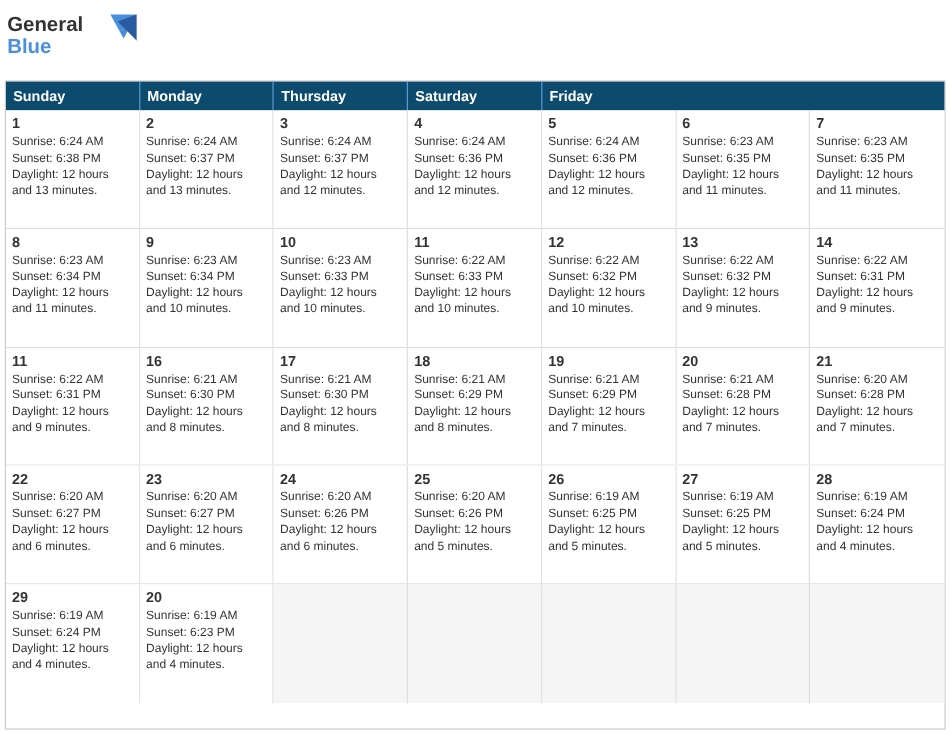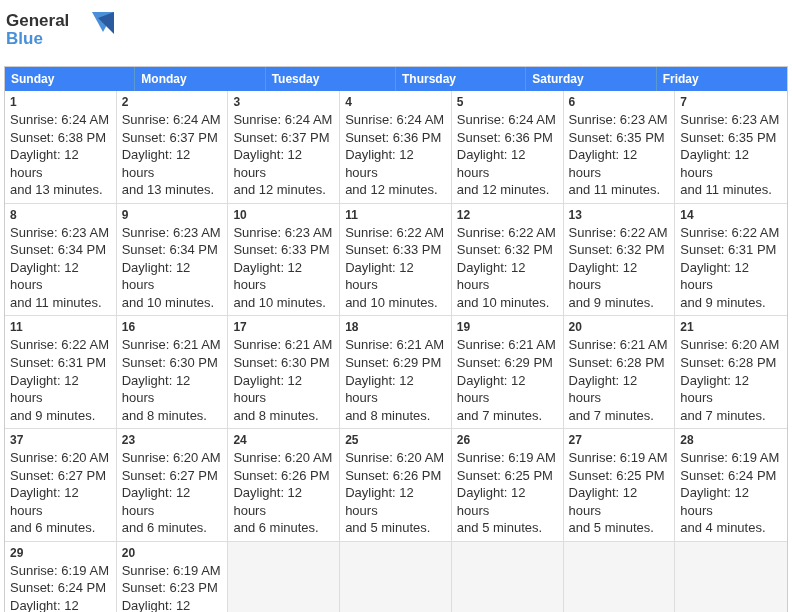--- a/index.html
+++ b/index.html
@@ -38,22 +38,22 @@
     .location {
       font-size: 14px;
       color: #333;
     }
     .calendar {
       flex: 1;
       border: 1px solid #ccc;
     }
     .cal-header-row {
       display: grid;
-      grid-template-columns: repeat(6, 1fr);
-      background: #3b82f6;
+      grid-template-columns: repeat(7, 1fr);
+      background: #0c4a6e;
     }
     .cal-header-cell {
       color: #fff;
       font-size: 12px;
       font-weight: bold;
       padding: 5px 6px;
       text-align: left;
       border-right: 1px solid #5a9ad0;
     }
     .cal-header-cell:last-child { border-right: none; }
@@ -78,21 +78,21 @@
     .cal-cell:last-child { border-right: none; }
     .cal-cell.empty { background: #f5f5f5; }
     .day-num {
       font-size: 12px;
       font-weight: bold;
       color: #333;
       display: block;
       margin-bottom: 2px;
     }
     .day-info {
-      font-size: 13px;
+      font-size: 10px;
       color: #333;
       line-height: 1.35;
     }
   </style>
 </head>
 <body>
 
 <div class="page">
   <div class="header">
     <div class="logo">
@@ -108,21 +108,20 @@
     <div class="title-block">
       <div class="month-year"></div>
       <div class="location"></div>
     </div>
   </div>
 
   <div class="calendar">
     <div class="cal-header-row">
     <div class="cal-header-cell">Sunday</div>
         <div class="cal-header-cell">Monday</div>
-        <div class="cal-header-cell">Tuesday</div>
         <div class="cal-header-cell">Thursday</div>
         <div class="cal-header-cell">Saturday</div>
         <div class="cal-header-cell">Friday</div>
       </div>
     <div class="cal-body">
     <div class="cal-row" style="min-height: 98.8px;">
           <div class="cal-cell">
             <span class="day-num">1</span>
             <div class="day-info">Sunrise: 6:24 AM<br>Sunset: 6:38 PM<br>Daylight: 12 hours<br>and 13 minutes.</div>
           </div>
@@ -206,21 +205,21 @@
             <span class="day-num">20</span>
             <div class="day-info">Sunrise: 6:21 AM<br>Sunset: 6:28 PM<br>Daylight: 12 hours<br>and 7 minutes.</div>
           </div>
           <div class="cal-cell">
             <span class="day-num">21</span>
             <div class="day-info">Sunrise: 6:20 AM<br>Sunset: 6:28 PM<br>Daylight: 12 hours<br>and 7 minutes.</div>
           </div>
         </div>
         <div class="cal-row" style="min-height: 98.8px;">
           <div class="cal-cell">
-            <span class="day-num">37</span>
+            <span class="day-num">22</span>
             <div class="day-info">Sunrise: 6:20 AM<br>Sunset: 6:27 PM<br>Daylight: 12 hours<br>and 6 minutes.</div>
           </div>
           <div class="cal-cell">
             <span class="day-num">23</span>
             <div class="day-info">Sunrise: 6:20 AM<br>Sunset: 6:27 PM<br>Daylight: 12 hours<br>and 6 minutes.</div>
           </div>
           <div class="cal-cell">
             <span class="day-num">24</span>
             <div class="day-info">Sunrise: 6:20 AM<br>Sunset: 6:26 PM<br>Daylight: 12 hours<br>and 6 minutes.</div>
           </div>

